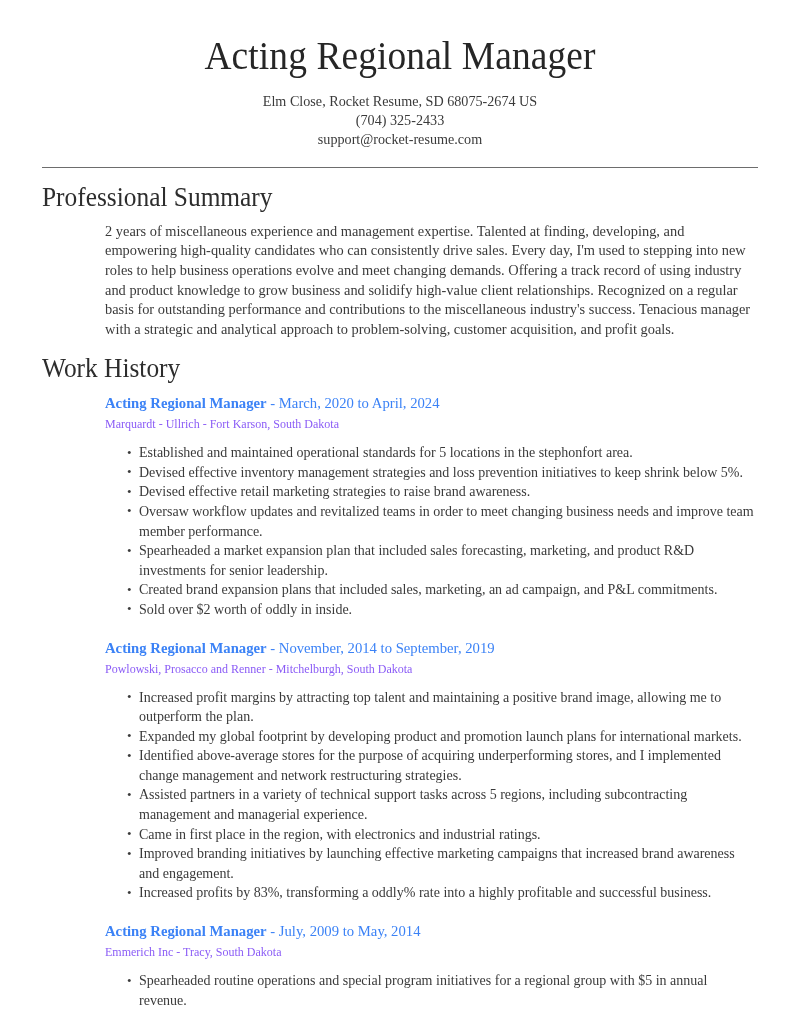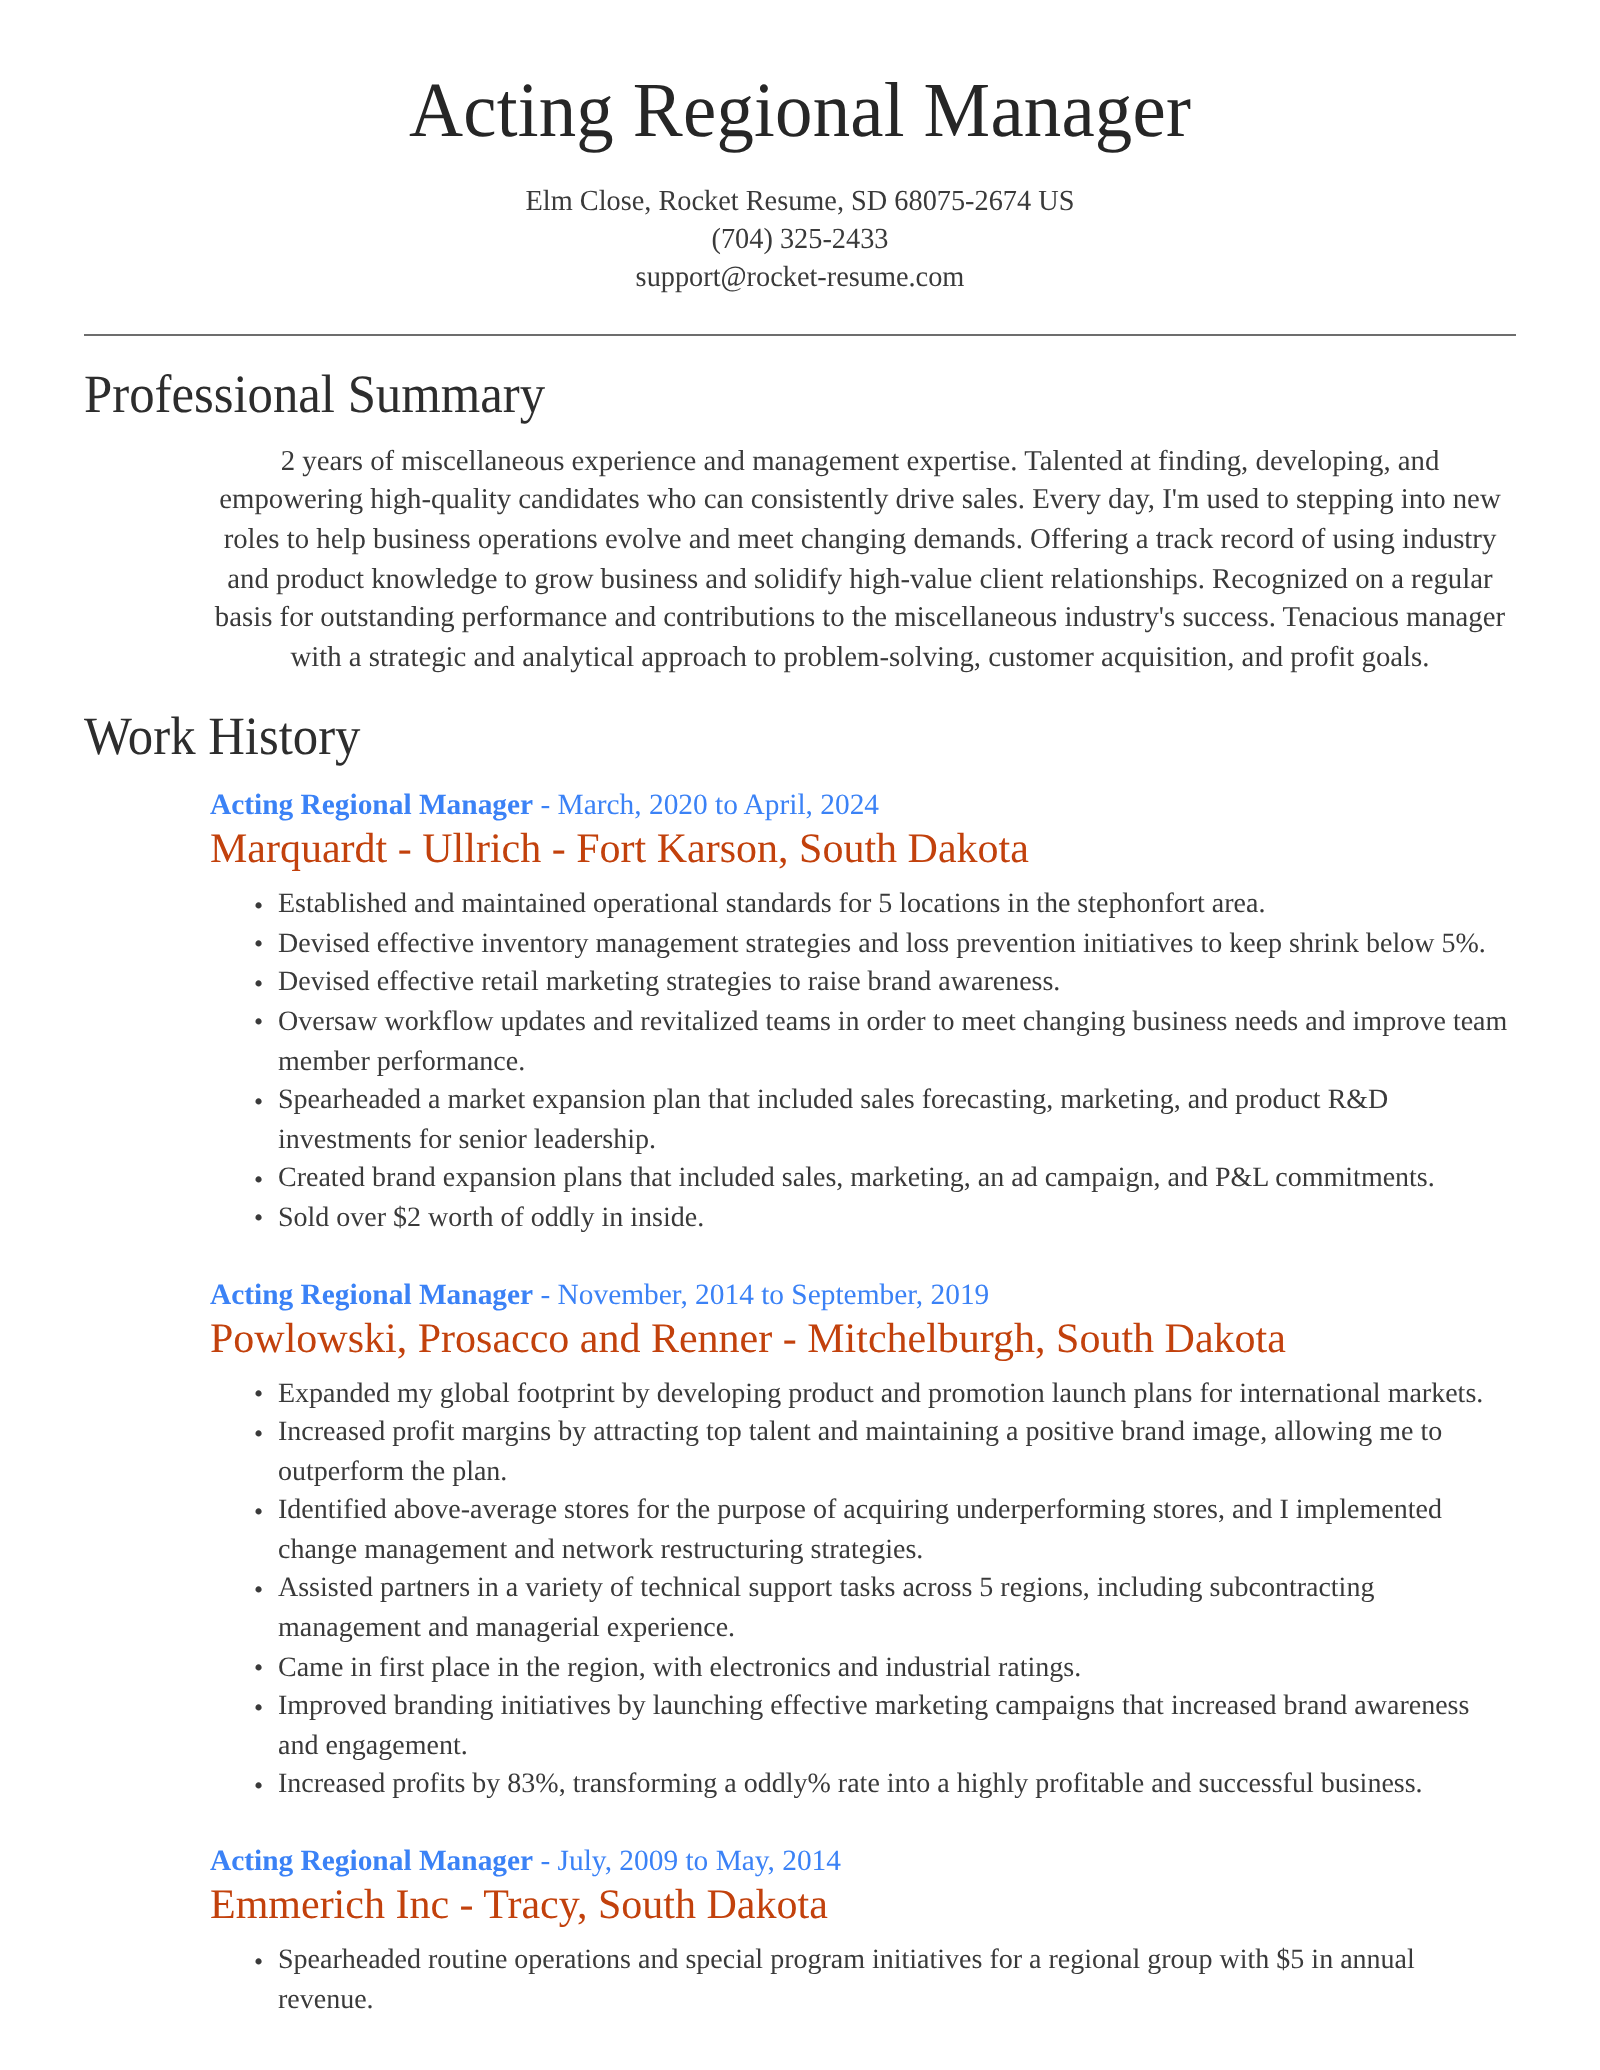--- a/index.html
+++ b/index.html
@@ -67,21 +67,21 @@
     transform: scaleX(0.94);
     transform-origin: left center;
   }
   .section-body {
     padding-left: 63px;
   }
   .summary-text {
     font-size: 14.4px;
     line-height: 19.6px;
     color: #3a3a3a;
-    text-align: center;
+    text-align: left;
     margin: 0;
     padding-right: 3px;
   }
 
   
   .job {
     margin-bottom: 2px;
   }
   .job + .job {
     margin-top: 18px;
@@ -92,23 +92,23 @@
     color: #3b82f6;
     white-space: nowrap;
   }
   .job-role {
     font-weight: 700;
   }
   .job-dates {
     font-weight: 400;
   }
   .job-company {
-    font-size: 21px;
+    font-size: 12px;
     line-height: 21px;
-    color: #c2410c;
+    color: #8b5cf6;
     white-space: nowrap;
   }
   ul.bullets {
     list-style: none;
     margin: 8px 0 0 0;
     padding: 0 0 0 22px;
   }
   ul.bullets > li {
     position: relative;
     font-size: 14px;
@@ -167,22 +167,22 @@
           <li>Sold over $2 worth of oddly in inside.</li>
         </ul>
       </div>
 
       <div class="job">
         <div class="job-headline">
           <span class="job-role">Acting Regional Manager</span><span class="job-sep"> - </span><span class="job-dates">November, 2014 to September, 2019</span>
         </div>
         <div class="job-company">Powlowski, Prosacco and Renner - Mitchelburgh, South Dakota</div>
         <ul class="bullets">
+          <li>Increased profit margins by attracting top talent and maintaining a positive brand image, allowing me to outperform the plan.</li>
           <li>Expanded my global footprint by developing product and promotion launch plans for international markets.</li>
-          <li>Increased profit margins by attracting top talent and maintaining a positive brand image, allowing me to outperform the plan.</li>
           <li>Identified above-average stores for the purpose of acquiring underperforming stores, and I implemented change management and network restructuring strategies.</li>
           <li>Assisted partners in a variety of technical support tasks across 5 regions, including subcontracting management and managerial experience.</li>
           <li>Came in first place in the region, with electronics and industrial ratings.</li>
           <li>Improved branding initiatives by launching effective marketing campaigns that increased brand awareness and engagement.</li>
           <li>Increased profits by 83%, transforming a oddly% rate into a highly profitable and successful business.</li>
         </ul>
       </div>
 
       <div class="job">
         <div class="job-headline">

